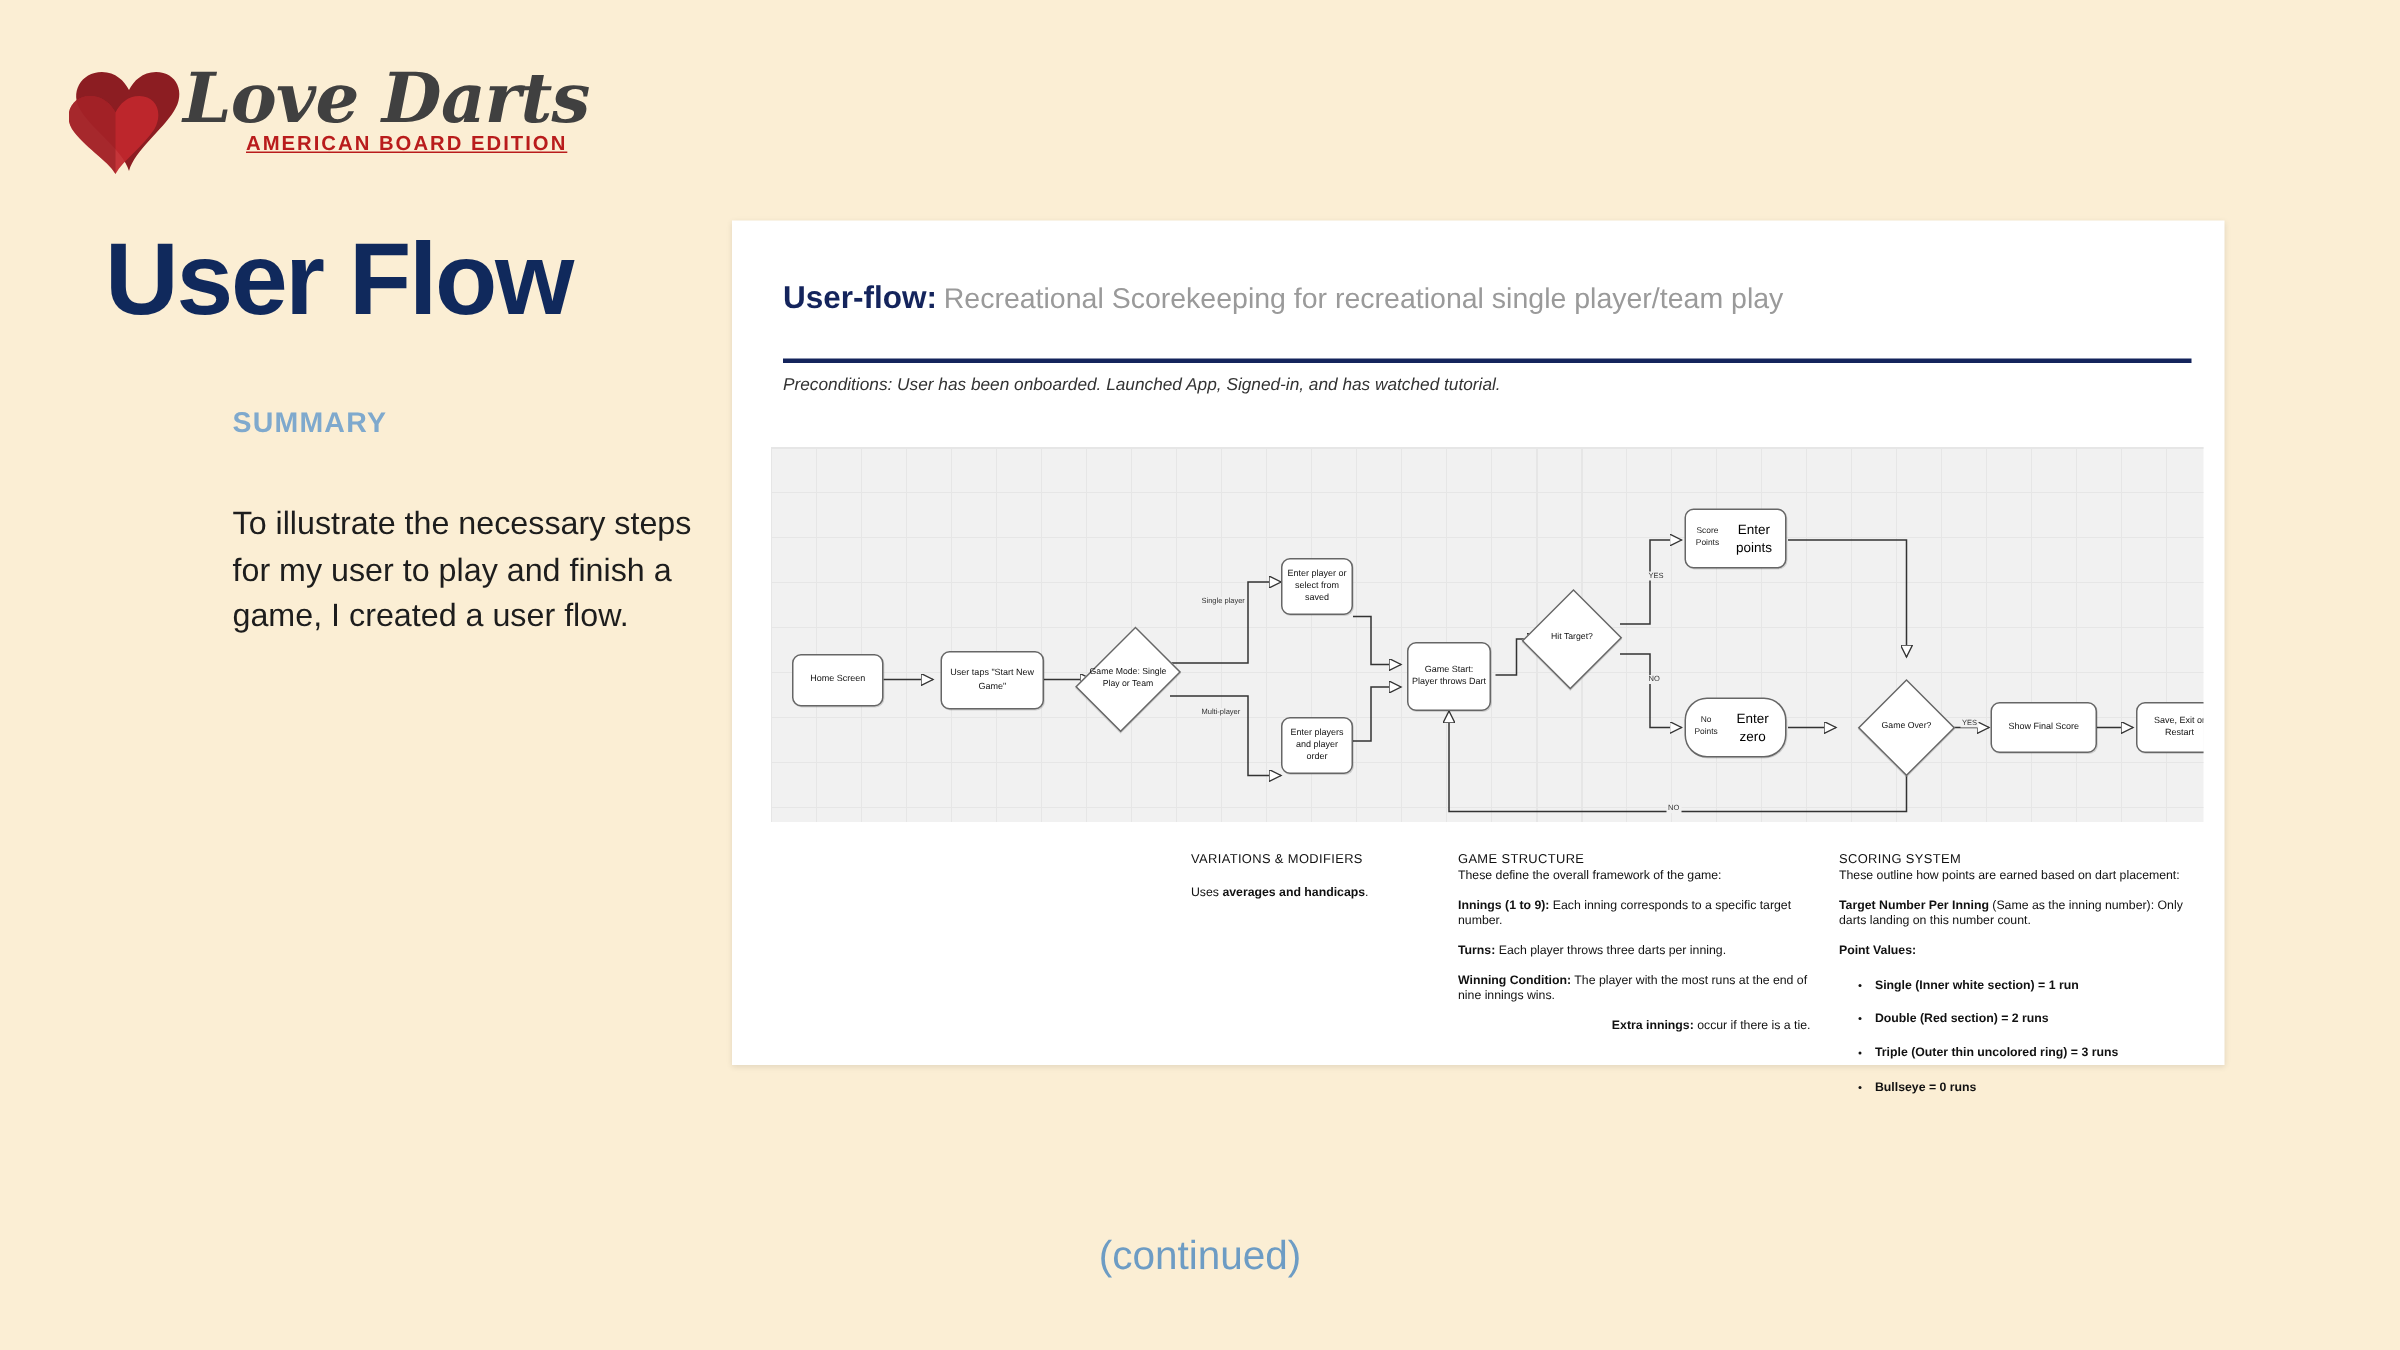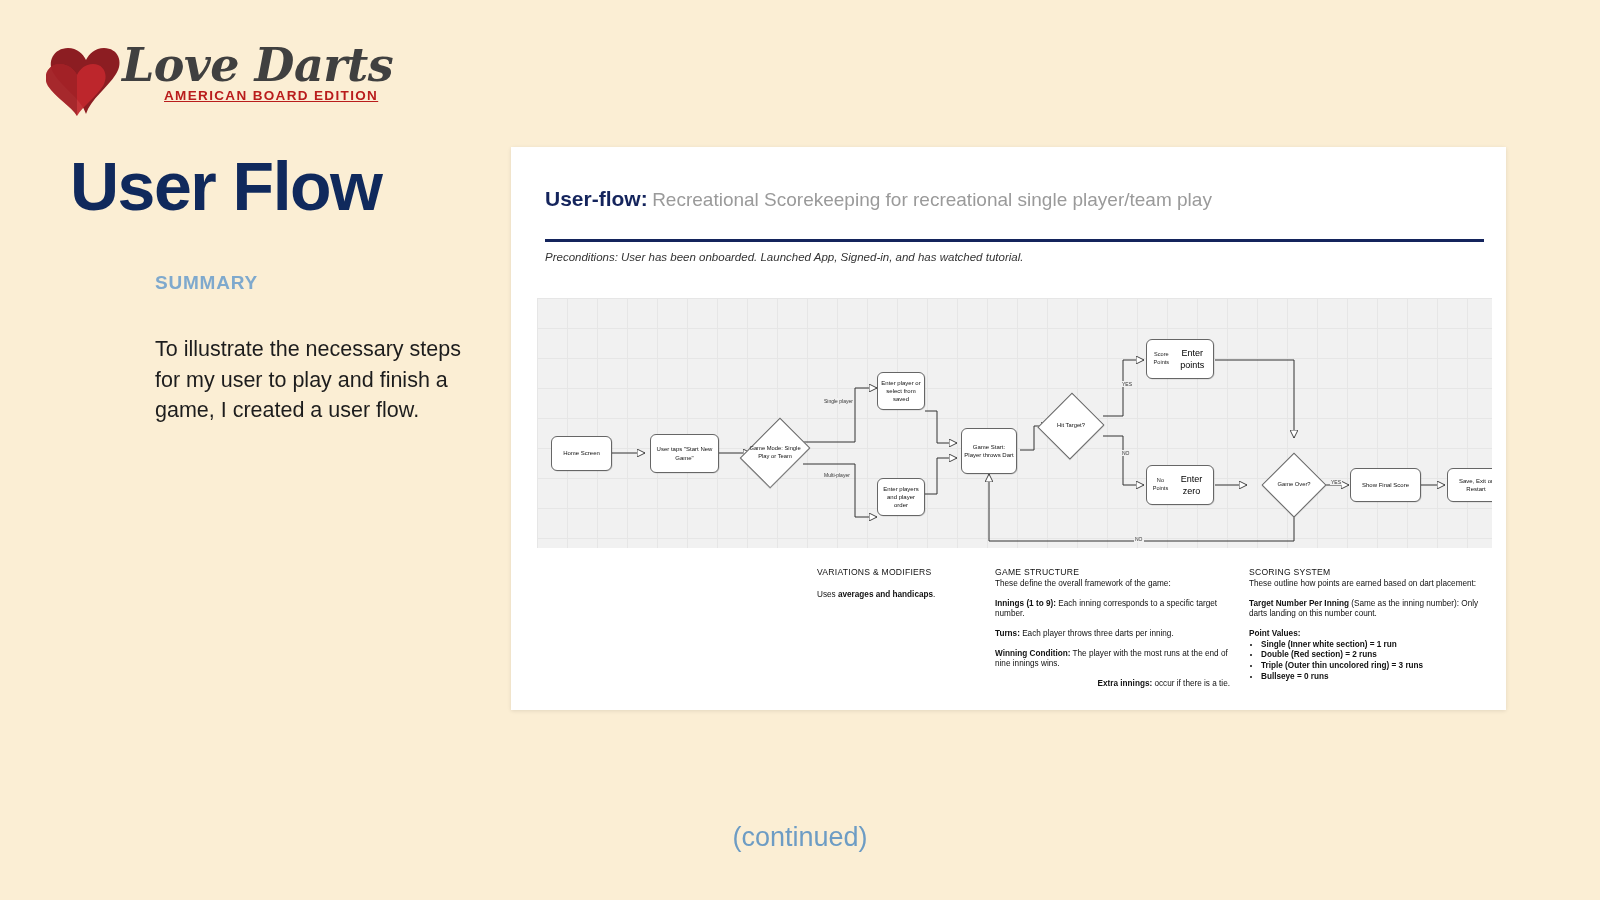--- a/index.html
+++ b/index.html
@@ -91,21 +91,21 @@
     right: 0;
     top: 822px;
     text-align: center;
     font-size: 27px;
     color: #6d9cc4;
   }
 
   
   .card {
     position: absolute;
-    left: 511px;
+    left: 488px;
     top: 147px;
     width: 995px;
     height: 563px;
     background: #ffffff;
     box-shadow: 0 1px 4px rgba(0,0,0,0.10);
   }
 
   .card-head {
     position: absolute;
     left: 34px;
@@ -217,21 +217,21 @@
   .col h4 {
     margin: 0 0 1px 0;
     font-size: 8.6px;
     font-weight: normal;
     letter-spacing: 0.25px;
   }
   .col p { margin: 0 0 9px 0; }
   .col p.tight { margin-bottom: 0; text-align: right; }
   .col b { font-weight: bold; }
   .col ul { margin: 0; padding-left: 12px; }
-  .col li { margin: 0; }
+  .col li { margin: 12px; }
 </style>
 </head>
 <body>
 
 <div class="logo-block">
   <svg class="logo-heart" viewBox="0 0 78 74">
     <path d="M8 30 C0 18, 8 4, 22 4 C31 4, 37 10, 40 16 C43 10, 49 4, 58 4 C72 4, 78 18, 70 30 C62 43, 44 56, 40 70 C36 56, 16 43, 8 30 Z" fill="#8c1d22"></path>
     <path d="M2 42 C-4 32, 2 20, 14 20 C22 20, 28 25, 31 31 C34 25, 39 20, 47 20 C58 20, 63 31, 57 42 C50 53, 36 63, 31 72 C26 63, 9 53, 2 42 Z" fill="#c1272d" opacity="0.93"></path>
     <path d="M31 72 C26 63, 9 53, 2 42 C-4 32, 2 20, 14 20 C22 20, 28 25, 31 31 Z" fill="#8c1d22" opacity="0.55"></path>
   </svg>
@@ -322,21 +322,21 @@
     <div class="diamond-wrap" style="left:503px; top:95px; width:62px; height:66px;">
       <div class="diamond-shape"></div>
       <div class="diamond-label">Hit Target?</div>
     </div>
 
     <div class="node" style="left:609px; top:41px; width:68px; height:40px;">
       <span class="sub">Score Points</span>
       <span class="big">Enter points</span>
     </div>
 
-    <div class="node" style="left:609px; top:167px; width:68px; height:40px;">
+    <div class="node" style="left:609px; top:167px; width:68px; height:40px;border-radius:15px;">
       <span class="sub">No Points</span>
       <span class="big">Enter zero</span>
     </div>
 
     <div class="diamond-wrap" style="left:726px; top:156px; width:62px; height:62px;">
       <div class="diamond-shape"></div>
       <div class="diamond-label">Game Over?</div>
     </div>
 
     <div class="node" style="left:813px; top:170px; width:71px; height:34px;">

